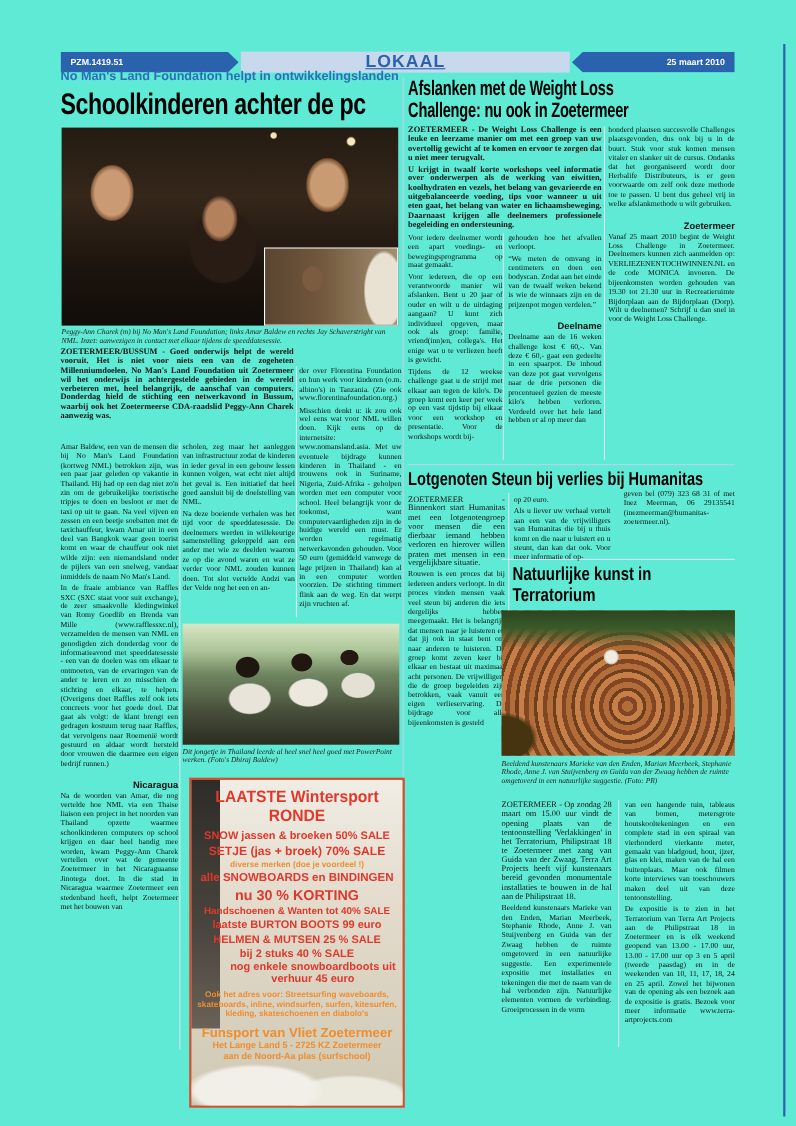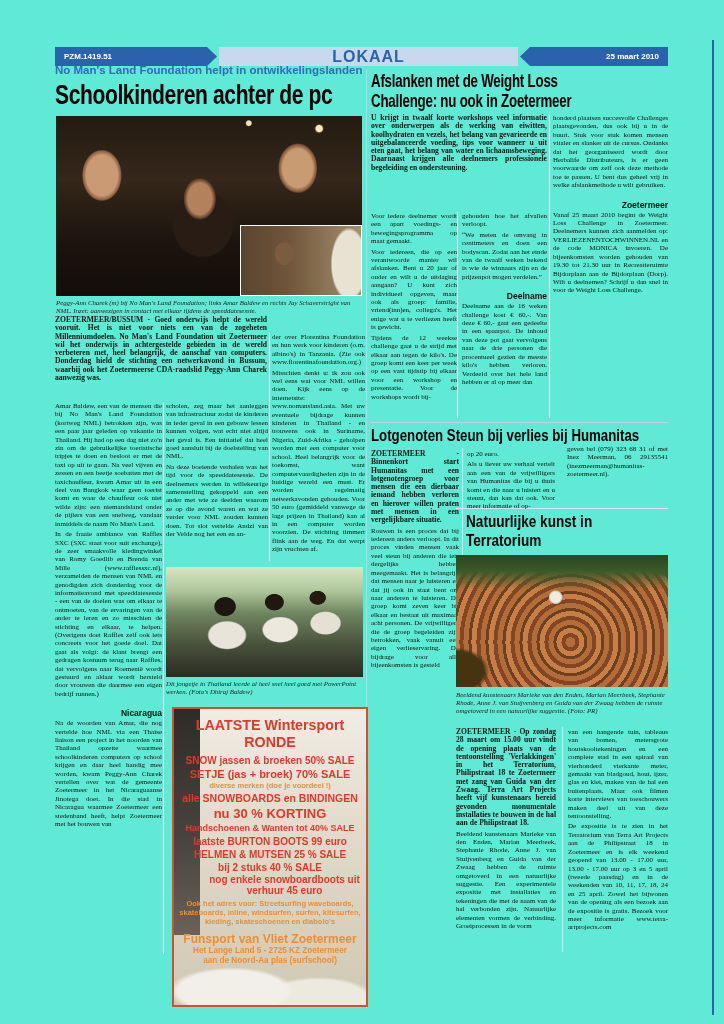--- a/index.html
+++ b/index.html
@@ -4,42 +4,42 @@
 <style>
   html,body{margin:0;padding:0;background:#ffffff;}
   .page{position:relative;width:724px;height:1024px;background:#5eead4;overflow:hidden;
         font-family:"Liberation Serif", serif;color:#111;}
   
   .mh{position:absolute;height:19px;display:flex;align-items:center;box-sizing:border-box;}
   .mh-left{left:55px;top:47px;width:162px;background:#2b62ad;color:#fff;
            font:bold 8px/19px "Liberation Sans",sans-serif;padding-left:9px;
            clip-path:polygon(0 0,calc(100% - 10px) 0,100% 50%,calc(100% - 10px) 100%,0 100%);}
   .mh-mid{left:219px;top:47px;width:299px;background:#c9d9ed;justify-content:center;}
-  .mh-mid span{font:bold 16px/19px "Liberation Sans",sans-serif;color:#2b62ad;letter-spacing:1px;}
+  .mh-mid span{font:bold 16px/19px "Liberation Sans",sans-serif;color:#2b62ad;letter-spacing:1px;text-decoration:underline;}
   .mh-right{left:520px;top:47px;width:148px;background:#2b62ad;color:#fff;justify-content:flex-end;
             font:bold 8px/19px "Liberation Sans",sans-serif;padding-right:9px;
             clip-path:polygon(0 50%,10px 0,100% 0,100% 100%,10px 100%);}
   .page-edge{position:absolute;left:712px;top:40px;width:2px;height:975px;background:#2b62ad;}
   
   .vrule{position:absolute;width:1px;background:#bfd2ea;}
   .hrule{position:absolute;height:1px;background:#bfd2ea;}
   .vrule.faint,.hrule.faint{background:#d8e4f4;}
   
   .kicker{position:absolute;font:bold 11.5px/13px "Liberation Sans",sans-serif;color:#2e6db8;white-space:nowrap;}
   .hl{position:absolute;font-family:"Liberation Sans",sans-serif;font-weight:bold;color:#000;
       white-space:nowrap;transform-origin:0 0;}
   .hl-school{font-size:27px;line-height:28px;transform:scaleX(.78);letter-spacing:-.5px;}
   .hl-wl{font-size:19px;line-height:20px;transform:scaleX(.70);letter-spacing:-.3px;}
   .hl-hum{font-size:17px;line-height:18px;transform:scaleX(.78);}
   .hl-terra{font-size:17px;line-height:18px;transform:scaleX(.80);}
   .intro{position:absolute;font:bold 7.6px/8.3px "Liberation Serif",serif;text-align:justify;}
   .intro p{margin:0 0 3px;}
   .col{position:absolute;font:7px/8.4px "Liberation Serif",serif;text-align:justify;}
   .col p{margin:0 0 2px;}
-  .col .lead{font-weight:bold;font-size:7.6px;line-height:8.3px;}
+  .col .lead{font-weight:normal;font-size:7.6px;line-height:8.3px;}
   .subhead{font:bold 8.5px/10px "Liberation Sans",sans-serif;margin:10px 0 1px;text-align:right;}
   .cap{position:absolute;font:italic 6.8px/8px "Liberation Serif",serif;color:#222;text-align:left;}
   
   .photo{position:absolute;}
   .photo-main{left:56px;top:116px;width:306px;height:180px;
     background:
       radial-gradient(circle 7px at 86% 7%, #f6e8c4 0 45%, rgba(150,110,60,.4) 60%, transparent 72%),
       radial-gradient(circle 5px at 63% 4%, #f2e3bd 0 45%, transparent 70%),
       radial-gradient(ellipse 27px 35px at 15% 33%, #c99a74 0 58%, #8a5f41 70%, transparent 74%),
       radial-gradient(ellipse 21px 27px at 47% 46%, #b4815d 0 58%, #5a3c28 74%, transparent 78%),
@@ -173,20 +173,21 @@
       <div class="ad-shop org">Funsport van Vliet Zoetermeer</div>
       <div class="ad-sm org">Het Lange Land 5 - 2725 KZ Zoetermeer</div>
       <div class="ad-sm org">aan de Noord-Aa plas (surfschool)</div>
     </div>
   </div>
 
   <div class="hl hl-wl" style="left:371px;top:71px;">Afslanken met de Weight Loss</div>
   <div class="hl hl-wl" style="left:371px;top:91px;">Challenge: nu ook in Zoetermeer</div>
 
   <div class="intro" style="left:371px;top:114px;width:176px;">
+    <p>ZOETERMEER - De Weight Loss Challenge is een leuke en leerzame manier om met een groep van uw overtollig gewicht af te komen en ervoor te zorgen dat u niet meer terugvalt.</p>
     <p>U krijgt in twaalf korte workshops veel informatie over onderwerpen als de werking van eiwitten, koolhydraten en vezels, het belang van gevarieerde en uitgebalanceerde voeding, tips voor wanneer u uit eten gaat, het belang van water en lichaamsbeweging. Daarnaast krijgen alle deelnemers professionele begeleiding en ondersteuning.</p>
   </div>
 
   <div class="col" style="left:371px;top:212px;width:86px;">
     <p>Voor iedere deelnemer wordt een apart voedings- en bewegingsprogramma op maat gemaakt.</p>
     <p>Voor iedereen, die op een verantwoorde manier wil afslanken. Bent u 20 jaar of ouder en wilt u de uitdaging aangaan? U kunt zich individueel opgeven, maar ook als groep: familie, vriend(inn)en, collega's. Het enige wat u te verliezen heeft is gewicht.</p>
     <p>Tijdens de 12 weekse challenge gaat u de strijd met elkaar aan tegen de kilo's. De groep komt een keer per week op een vast tijdstip bij elkaar voor een workshop en presentatie. Voor de workshops wordt bij-</p>
   </div>
 
   <div class="col" style="left:462px;top:212px;width:85px;">

